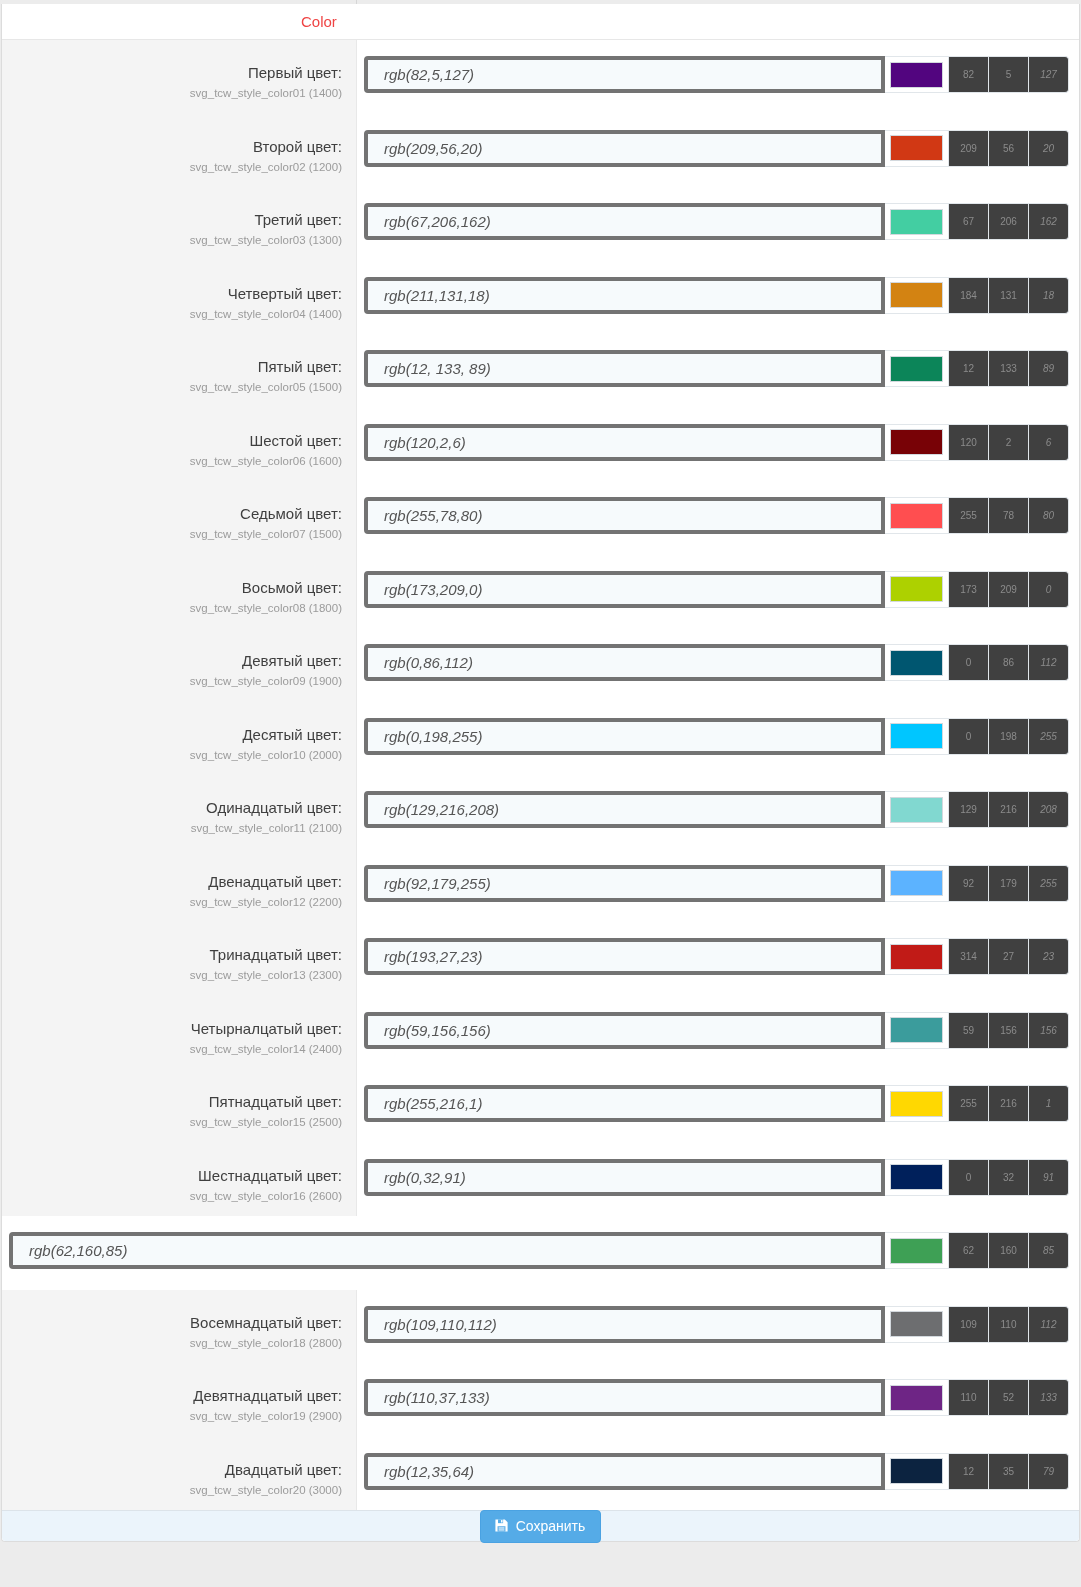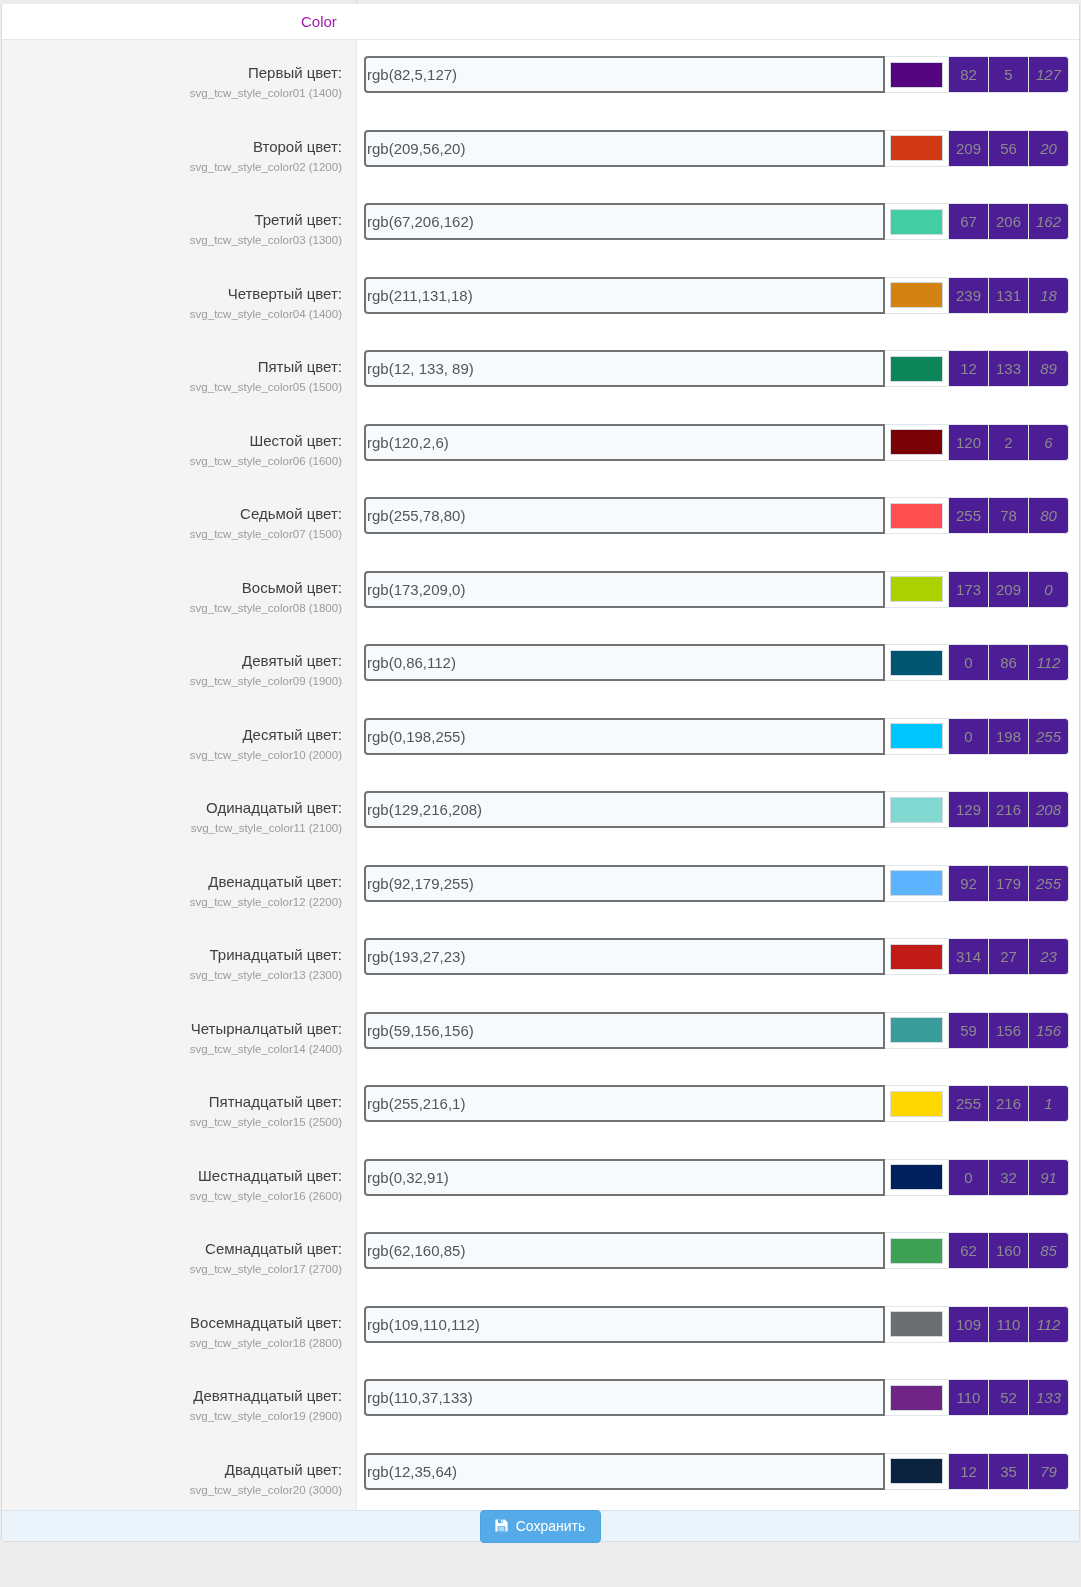--- a/index.html
+++ b/index.html
@@ -21,21 +21,21 @@
   }
   .tab-header {
     height:36px;
     background:#fff;
     border-bottom:1px solid #e7e7e7;
     display:flex; align-items:center;
   }
   .tab {
     margin-left:299px;
     font-size:15px;
-    color:#a21caf;
+    color:#ef4444;
     cursor:pointer;
   }
 
   .rows { background:#fff; }
   .row { display:flex; height:73.5px; }
   .label-col {
     width:355px;
     background:#f4f4f4;
     border-right:1px solid #e8e8e8;
     text-align:right;
@@ -43,47 +43,48 @@
     flex:0 0 355px;
   }
   .label { font-size:15px; color:#3f3f3f; line-height:18px; }
   .code  { font-size:11.5px; color:#9b9b9b; line-height:14px; margin-top:4px; }
 
   .control-col { flex:1; padding:16px 10px 0 7px; min-width:0; }
   .input-group { display:flex; height:37px; }
   .color-input {
     flex:1; min-width:0;
     background:#f6fafc;
-    border:2px solid #737373;
+    border:4px solid #737373;
     border-radius:4px 0 0 4px;
-    padding:0 1px;
+    padding:0 16px;
     font-size:15px;
     color:#555;
     font-family:"Liberation Sans", sans-serif;
     outline:none;
+    font-style:italic;
   }
   .swatch-cell {
     width:64px; flex:0 0 64px;
     background:#fff;
     border:1px solid #e1e6ea;
     border-left:none;
     display:flex; align-items:center; justify-content:center;
     cursor:pointer;
   }
   .swatch {
     width:53px; height:26px;
     border:1px solid #d3d9de;
   }
   .num-cell {
     width:40px; flex:0 0 40px;
-    background:#4c1d95;
+    background:#404040;
     border:1px solid #e1e6ea;
     border-left:none;
     display:flex; align-items:center; justify-content:center;
-    font-size:15px; color:#8b8b8b;
+    font-size:10px; color:#8b8b8b;
   }
   .num-cell.b { border-radius:0 4px 4px 0;font-style:italic; }
 
   .footer {
     height:31px;
     background:#ebf4fb;
     border-top:1px solid #dce3e9;
     display:flex; align-items:center; justify-content:center;
     border-radius:0 0 4px 4px;
   }
@@ -170,21 +171,21 @@
     <div class="label-col">
       <div class="label">Четвертый цвет:</div>
       <div class="code">svg_tcw_style_color04 (1400)</div>
     </div>
     <div class="control-col">
       <div class="input-group">
         <input type="text" class="color-input" value="rgb(211,131,18)" style="">
         <div class="swatch-cell">
           <div class="swatch" style="background: rgb(211, 131, 18);"></div>
         </div>
-        <div class="num-cell r">239</div>
+        <div class="num-cell r">184</div>
         <div class="num-cell g">131</div>
         <div class="num-cell b">18</div>
       </div>
     </div>
   </div>
 
   <div class="row">
     <div class="label-col">
       <div class="label">Пятый цвет:</div>
       <div class="code">svg_tcw_style_color05 (1500)</div>
@@ -394,24 +395,20 @@
           <div class="swatch" style="background: rgb(0, 32, 91);"></div>
         </div>
         <div class="num-cell r">0</div>
         <div class="num-cell g">32</div>
         <div class="num-cell b">91</div>
       </div>
     </div>
   </div>
 
   <div class="row">
-    <div class="label-col">
-      <div class="label">Семнадцатый цвет:</div>
-      <div class="code">svg_tcw_style_color17 (2700)</div>
-    </div>
     <div class="control-col">
       <div class="input-group">
         <input type="text" class="color-input" value="rgb(62,160,85)" style="">
         <div class="swatch-cell">
           <div class="swatch" style="background: rgb(62, 160, 85);"></div>
         </div>
         <div class="num-cell r">62</div>
         <div class="num-cell g">160</div>
         <div class="num-cell b">85</div>
       </div>

